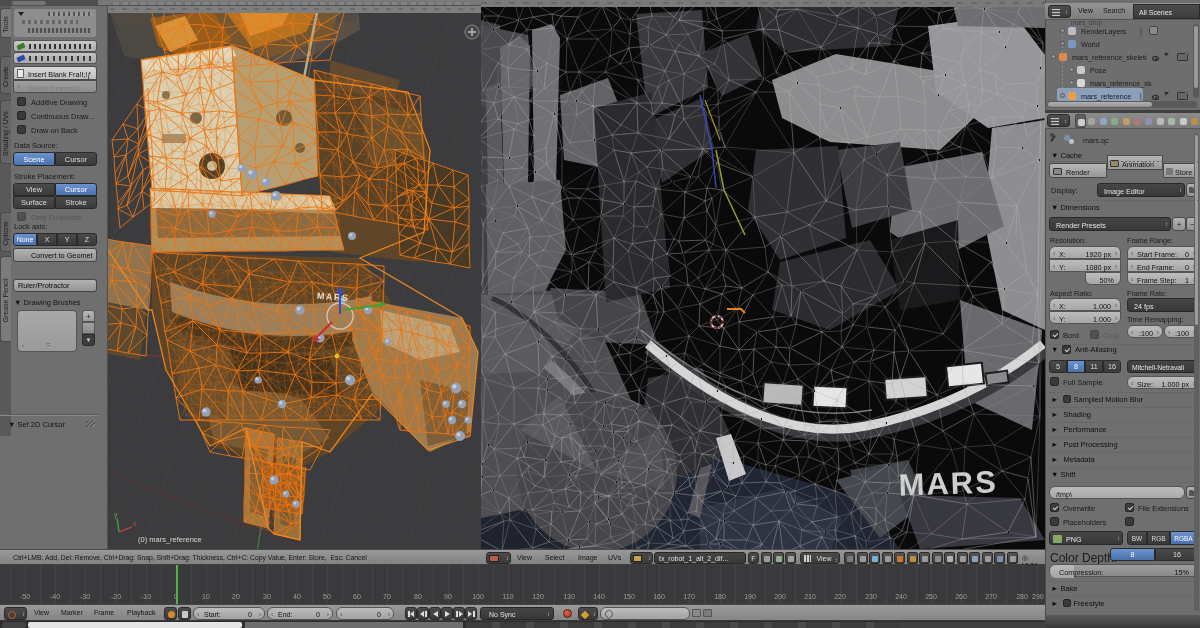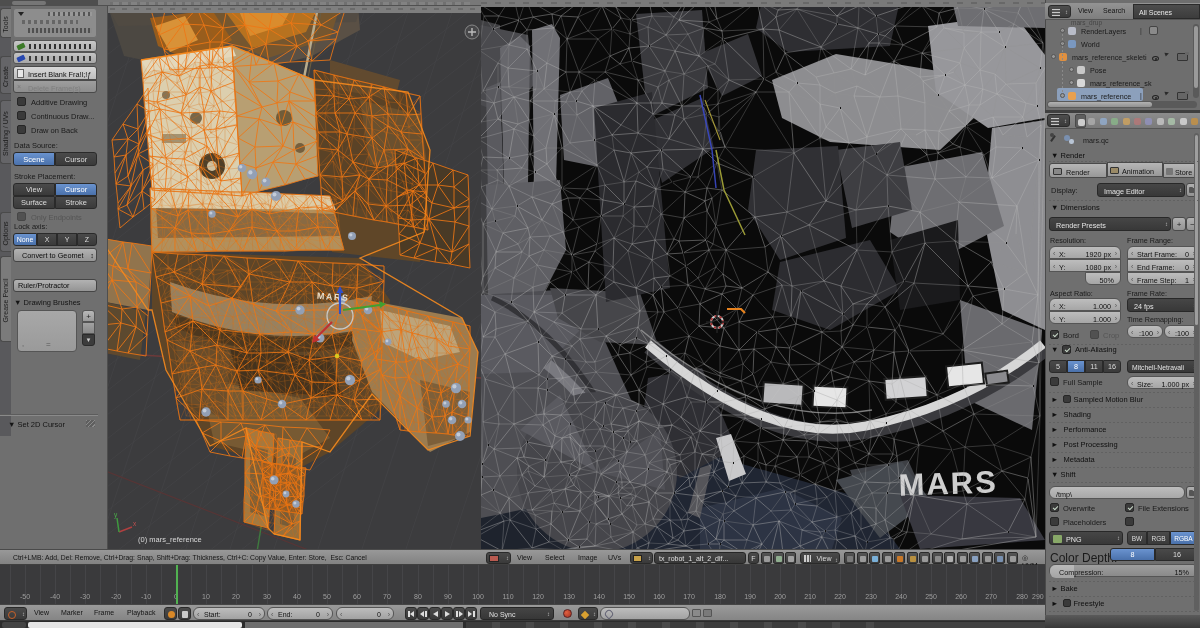--- a/index.html
+++ b/index.html
@@ -280,21 +280,21 @@
     <div class="btnd" style="left:13px;top:190px;width:42px;height:13px;line-height:12px;border-radius:0 0 0 3px">Surface</div>
     <div class="btnd" style="left:55px;top:190px;width:42px;height:13px;line-height:12px;border-radius:0 0 3px 0">Stroke</div>
     <div class="cb" style="left:17px;top:206px;opacity:0.55"></div>
     <span class="lbl" style="left:31px;top:207px;color:#555">Only Endpoints</span>
     <div style="position:absolute;left:14px;top:216px;font-size:7.5px;color:#1a1a1a">Lock axis:</div>
     <div class="btnb" style="left:13px;top:227px;width:24px;height:13px;line-height:12px;border-radius:3px 0 0 3px;font-size:7px">None</div>
     <div class="btnd" style="left:37px;top:227px;width:20px;height:13px;line-height:12px;border-radius:0;font-size:7px">X</div>
     <div class="btnd" style="left:57px;top:227px;width:20px;height:13px;line-height:12px;border-radius:0;font-size:7px">Y</div>
     <div class="btnd" style="left:77px;top:227px;width:20px;height:13px;line-height:12px;border-radius:0 3px 3px 0;font-size:7px">Z</div>
     <div style="position:absolute;left:14px;top:246px;font-size:7.5px;color:#1a1a1a">Tools:</div>
-    <div class="btn" style="left:13px;top:242px;width:84px;height:14px;line-height:13px;font-size:7.3px;text-align:left;padding-left:8px">Convert to Geomet<span style="float:right;margin-right:2px">↕</span></div>
+    <div class="btn" style="left:13px;top:242px;width:84px;height:14px;line-height:13px;font-size:7.3px;text-align:left;padding-left:17px">Convert to Geomet<span style="float:right;margin-right:2px">↕</span></div>
     <div class="btn" style="left:13px;top:273px;width:84px;height:13px;line-height:12px;font-size:7.3px;text-align:left;padding-left:4px">Ruler/Protractor</div>
     <div style="position:absolute;left:14px;top:292px;font-size:7.5px;color:#141414">▼ Drawing Brushes</div>
     <div style="position:absolute;left:17px;top:304px;width:60px;height:42px;background:linear-gradient(#a8a8a8,#9a9a9a);border:1px solid #555;border-radius:4px">
       <span style="position:absolute;left:4px;bottom:2px;color:#666;font-size:7px">◦</span>
       <span style="position:absolute;left:28px;bottom:2px;color:#555;font-size:8px">=</span>
     </div>
     <div style="position:absolute;left:82px;top:304px;width:13px;height:12px;background:linear-gradient(#b8b8b8,#9a9a9a);border:1px solid #555;border-radius:3px 3px 0 0;text-align:center;line-height:11px;font-size:8px;color:#222">+</div>
     <div style="position:absolute;left:82px;top:316px;width:13px;height:12px;background:linear-gradient(#a2a2a2,#8a8a8a);border:1px solid #555"></div>
     <div style="position:absolute;left:82px;top:328px;width:13px;height:12px;background:#3c3c3c;border:1px solid #2a2a2a;border-radius:0 0 3px 3px;text-align:center;line-height:11px;font-size:6px;color:#ccc">▼</div>
     <div style="position:absolute;left:0;top:408px;width:98px;height:2px;background:#5c5c5c;border-bottom:1px solid #8a8a8a"></div>
@@ -641,26 +641,26 @@
       <div style="position:absolute;left:2px;top:3.5px;width:7px;height:7px;background:#d0d0d0;border-radius:2px;opacity:0.9"></div>
     </div>
     <div style="position:absolute;left:144px;top:114px;width:11px;height:14px;border-radius:2px">
       <div style="position:absolute;left:2px;top:3.5px;width:7px;height:7px;background:#c09048;border-radius:2px;opacity:0.9"></div>
     </div>
     <div style="position:absolute;left:7px;top:135px;width:2px;height:7px;background:#333;transform:rotate(35deg)"></div>
     <div style="position:absolute;left:5px;top:133px;width:4px;height:4px;background:#444;border-radius:50%"></div>
     <div style="position:absolute;left:19px;top:135px;width:6px;height:6px;background:#7a90b0;border-radius:50%"></div>
     <div style="position:absolute;left:24px;top:139px;width:4.5px;height:4.5px;background:#b8c4d4;border-radius:50%"></div>
     <span style="position:absolute;left:38px;top:136px;font-size:7.2px;color:#1a1a1a">mars.qc</span>
-    <span class="hdr" style="left:6px;top:151px">▼ Render</span>
+    <span class="hdr" style="left:6px;top:151px">▼ Cache</span>
     <div style="position:absolute;left:4px;top:163px;width:58px;height:15px;background:linear-gradient(#b6b6b6,#989898);border:1px solid #4a4a4a;border-radius:3px 0 0 3px">
       <div style="position:absolute;left:3px;top:3.5px;width:9px;height:7px;background:#888;border:1px solid #333;border-radius:1px"></div>
       <span style="position:absolute;left:16px;top:3.5px;font-size:7.2px;color:#111">Render</span>
     </div>
-    <div style="position:absolute;left:62px;top:162px;width:56px;height:15px;background:linear-gradient(#b6b6b6,#989898);border:1px solid #4a4a4a">
+    <div style="position:absolute;left:62px;top:155px;width:56px;height:15px;background:linear-gradient(#b6b6b6,#989898);border:1px solid #4a4a4a">
       <div style="position:absolute;left:2px;top:3.5px;width:9px;height:7px;background:#9a8a66;border:1px solid #333;border-radius:1px"></div>
       <span style="position:absolute;left:14px;top:3.5px;font-size:7.2px;color:#111">Animation</span>
     </div>
     <div style="position:absolute;left:118px;top:163px;width:35px;height:15px;background:linear-gradient(#b6b6b6,#989898);border:1px solid #4a4a4a;border-radius:0 3px 3px 0">
       <div style="position:absolute;left:2px;top:3.5px;width:7px;height:7px;background:#777;border-radius:1px"></div>
       <span style="position:absolute;left:11px;top:3.5px;font-size:7.2px;color:#111">Store</span>
     </div>
     <span class="lbl" style="left:6px;top:186px">Display:</span>
     <div style="position:absolute;left:52px;top:183px;width:88px;height:14px;background:linear-gradient(#464646,#383838);border:1px solid #282828;border-radius:3px;color:#e4e4e4">
       <span style="position:absolute;left:6px;top:3px;font-size:7.2px">Image Editor</span>

